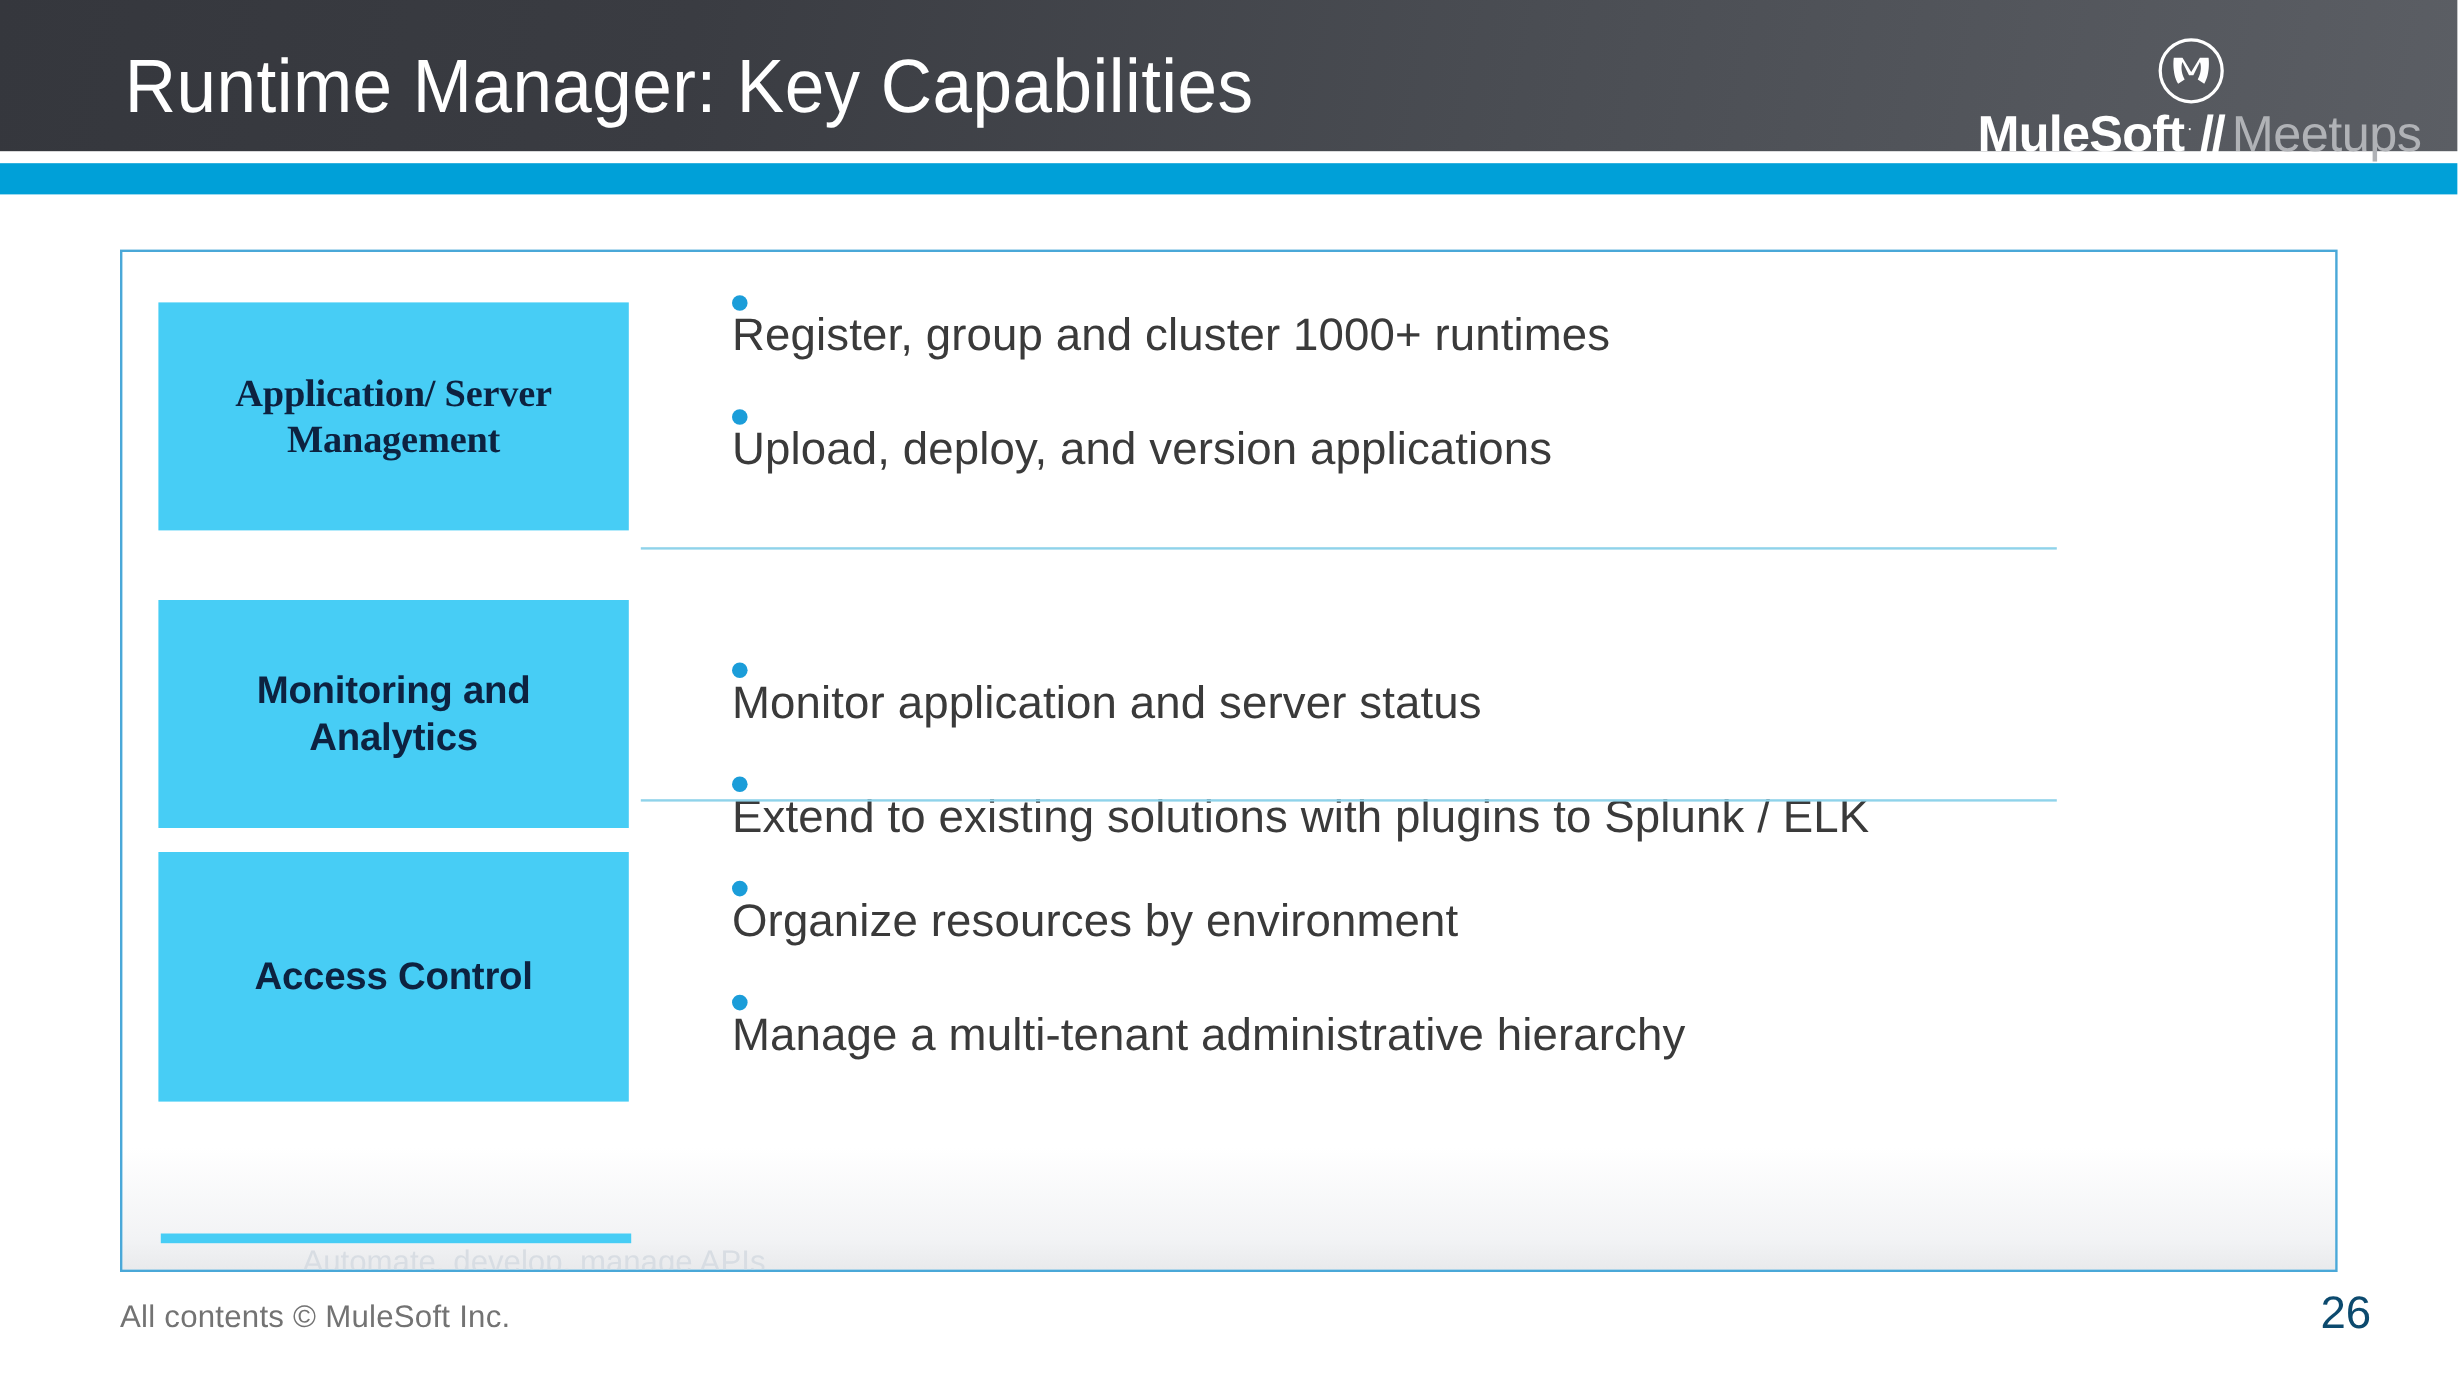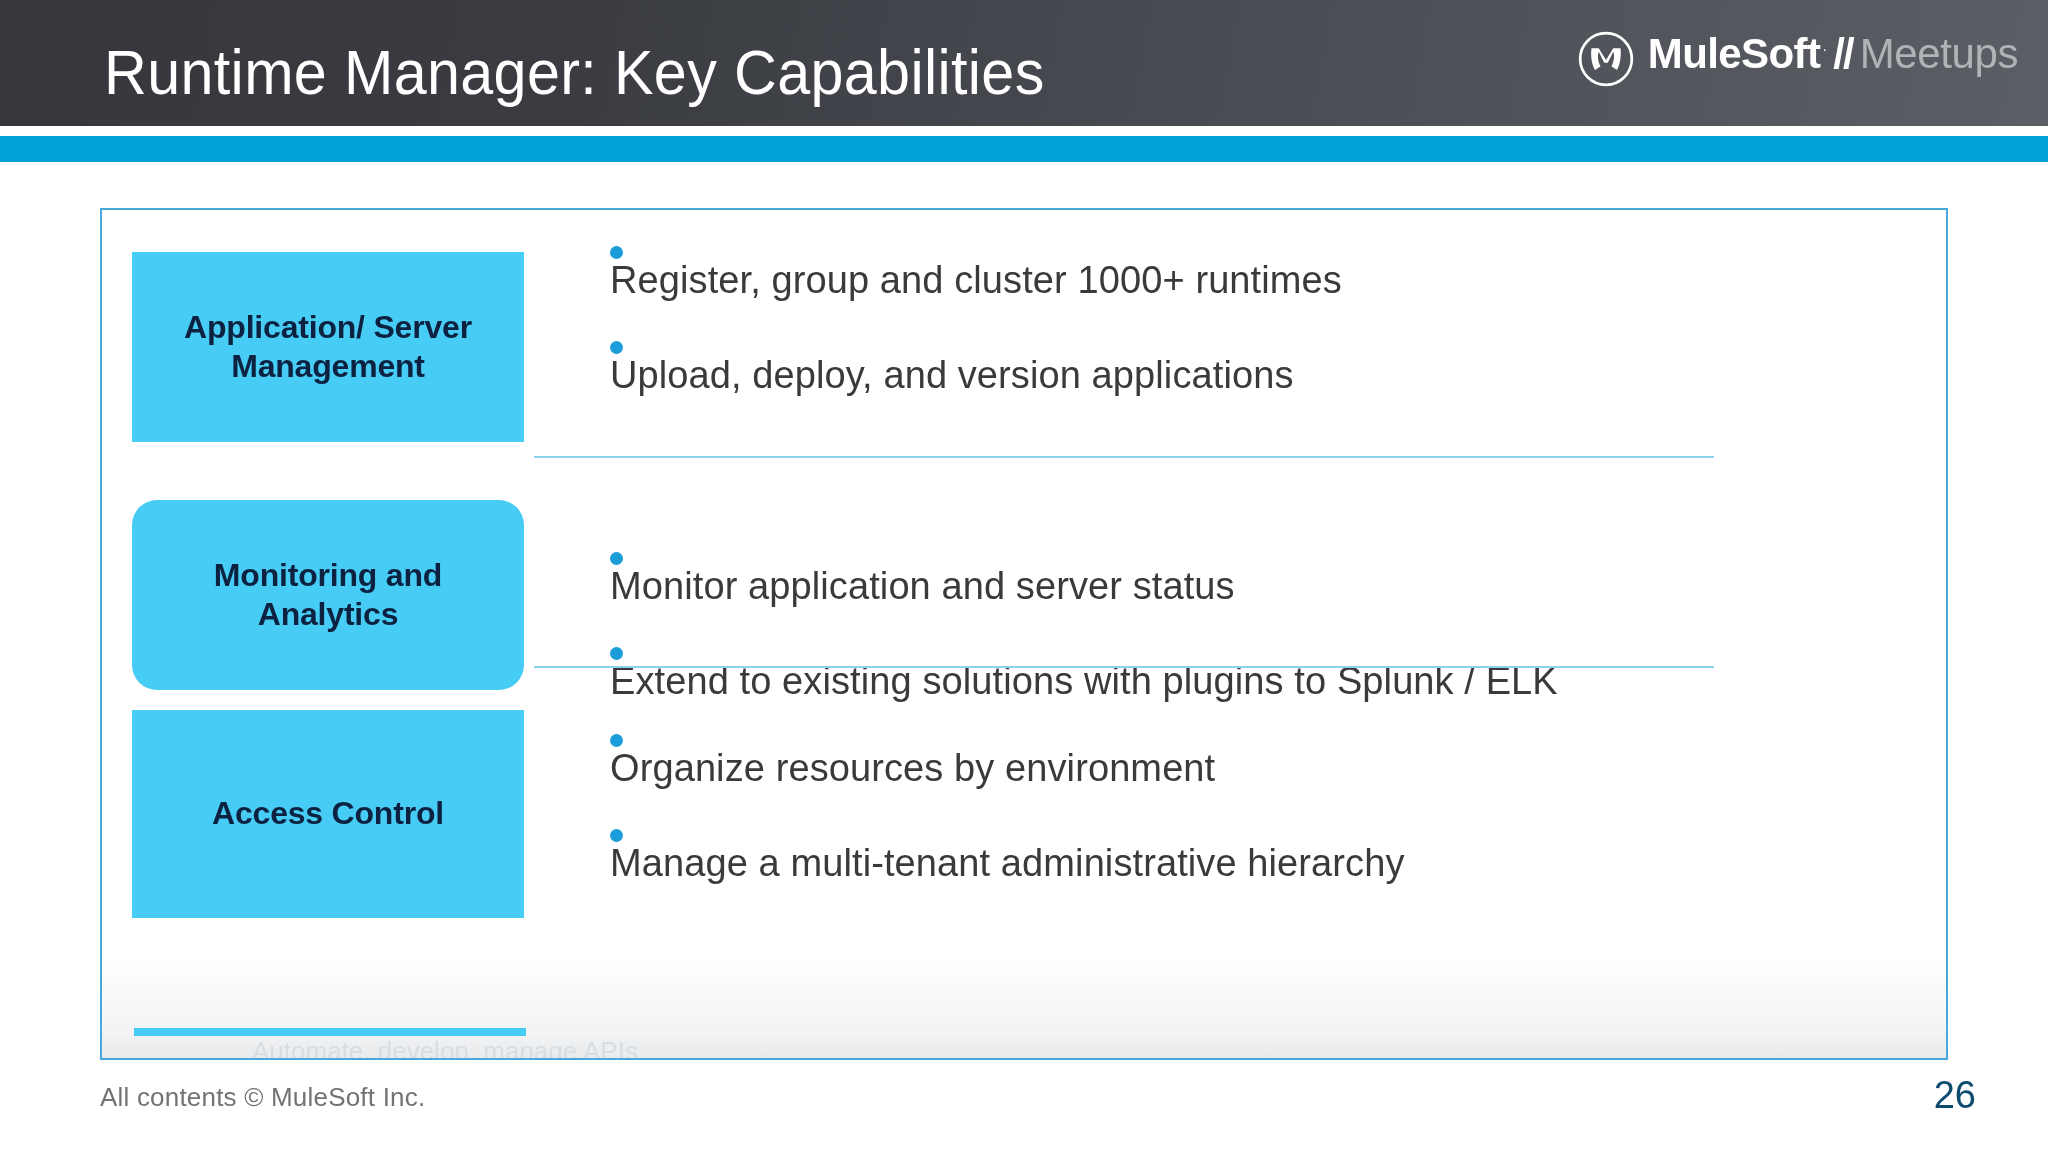--- a/index.html
+++ b/index.html
@@ -31,22 +31,23 @@
     font-weight:400;
     color:#ffffff;
     letter-spacing:0.4px;
     white-space:nowrap;
     transform:scaleX(0.94);
     transform-origin:left center;
   }
   .brand {
     position:absolute;
     right:30px; top:30px;
-    display:flex; 
+    display:flex; align-items:center;
     height:62px;
+    flex-direction:column;
   }
   .brand-mark {
     width:58px; height:58px;
     margin-right:13px;
     flex:0 0 auto;
   }
   .brand-text {
     display:flex; align-items:baseline;
     white-space:nowrap;
   }
@@ -187,36 +188,36 @@
         <span class="brand-slash">//</span>
         <span class="brand-meetups">Meetups</span>
       </span>
     </div>
   </div>
 
   <div class="accent-bar"></div>
 
   <div class="panel">
 
-    <div class="cap-box" style="left:30px; top:42px; width:392px; height:190px;">
+    <div class="cap-box" style="left:30px; top:42px; width:392px; height:190px;font-family:Liberation Serif, serif;">
       <span>Application/ Server Management</span>
     </div>
     <div class="bullets" style="left:508px; top:20px;">
       <div class="bullet">
         <span class="bullet-dot"></span>
         <span class="bullet-text">Register, group and cluster 1000+ runtimes</span>
       </div>
       <div class="bullet">
         <span class="bullet-dot"></span>
         <span class="bullet-text">Upload, deploy, and version applications</span>
       </div>
     </div>
     <div class="divider" style="left:432px; top:246px; width:1180px;"></div>
 
-    <div class="cap-box" style="left:30px; top:290px; width:392px; height:190px;border-radius:25px;">
+    <div class="cap-box" style="left:30px; top:290px; width:392px; height:190px;">
       <span>Monitoring and Analytics</span>
     </div>
     <div class="bullets" style="left:508px; top:326px;">
       <div class="bullet">
         <span class="bullet-dot"></span>
         <span class="bullet-text">Monitor application and server status</span>
       </div>
       <div class="bullet">
         <span class="bullet-dot"></span>
         <span class="bullet-text">Extend to existing solutions with plugins to Splunk / ELK</span>

